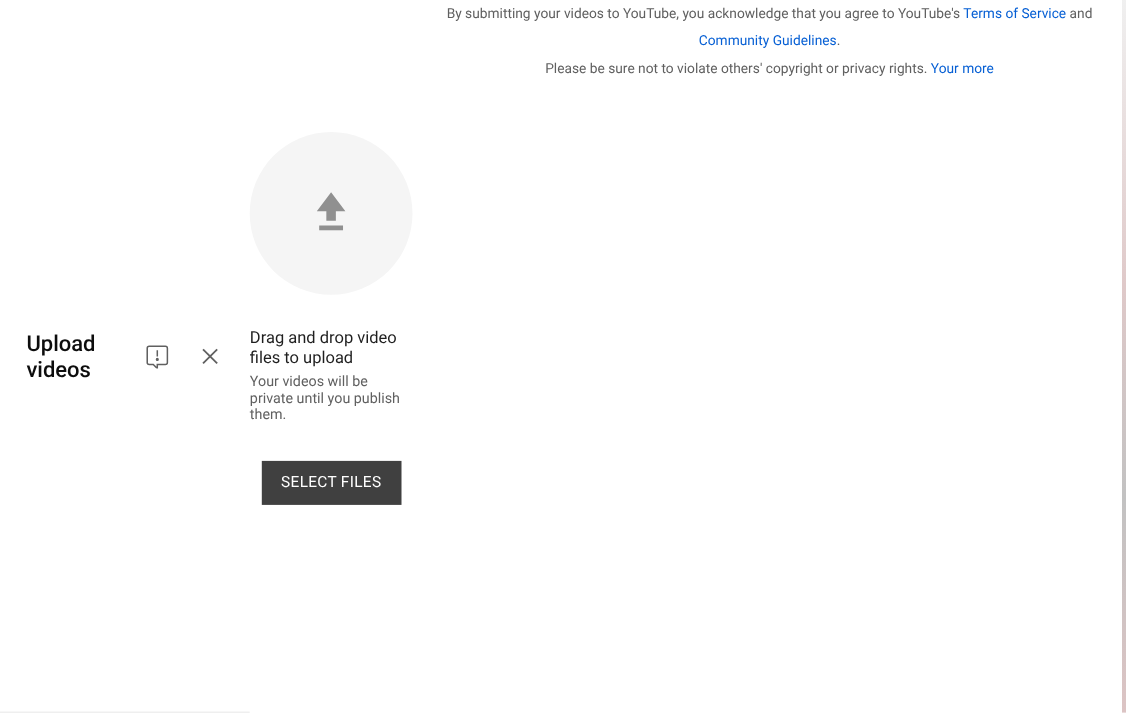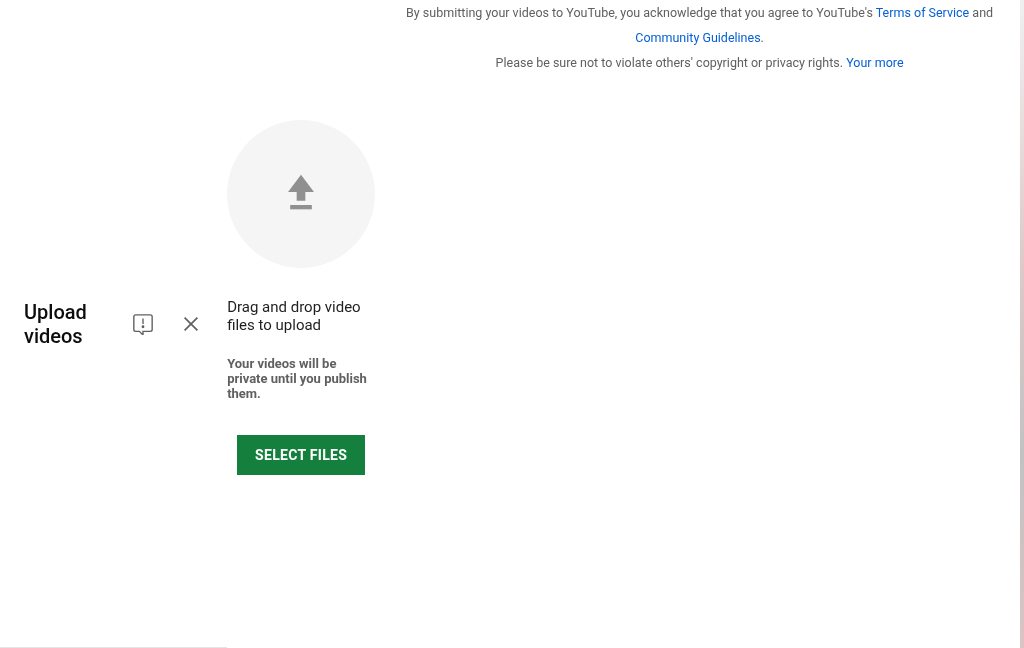--- a/index.html
+++ b/index.html
@@ -63,35 +63,34 @@
       align-items: center;
       justify-content: center;
       margin-bottom: 30px;
     }
     .upload-circle svg {
       fill: #909090;
     }
     .drag-text {
       font-size: 15px;
       color: #1f1f1f;
-      margin-bottom: 22px;
+      margin-bottom: 6px;
     }
     .private-text {
       font-size: 13px;
       color: #606060;
       margin-bottom: 34px;
-      font-weight: bold;
     }
     .select-btn {
-      background: #15803d;
+      background: #404040;
       color: #fff;
       border: none;
       padding: 12px 18px;
       font-size: 14px;
-      font-weight: 700;
+      font-weight: 400;
       letter-spacing: 0.3px;
       cursor: pointer;
       font-family: inherit;
     }
     .footer {
       text-align: center;
       padding-bottom: 36px;
       font-size: 12.5px;
       color: #606060;
       line-height: 2;

